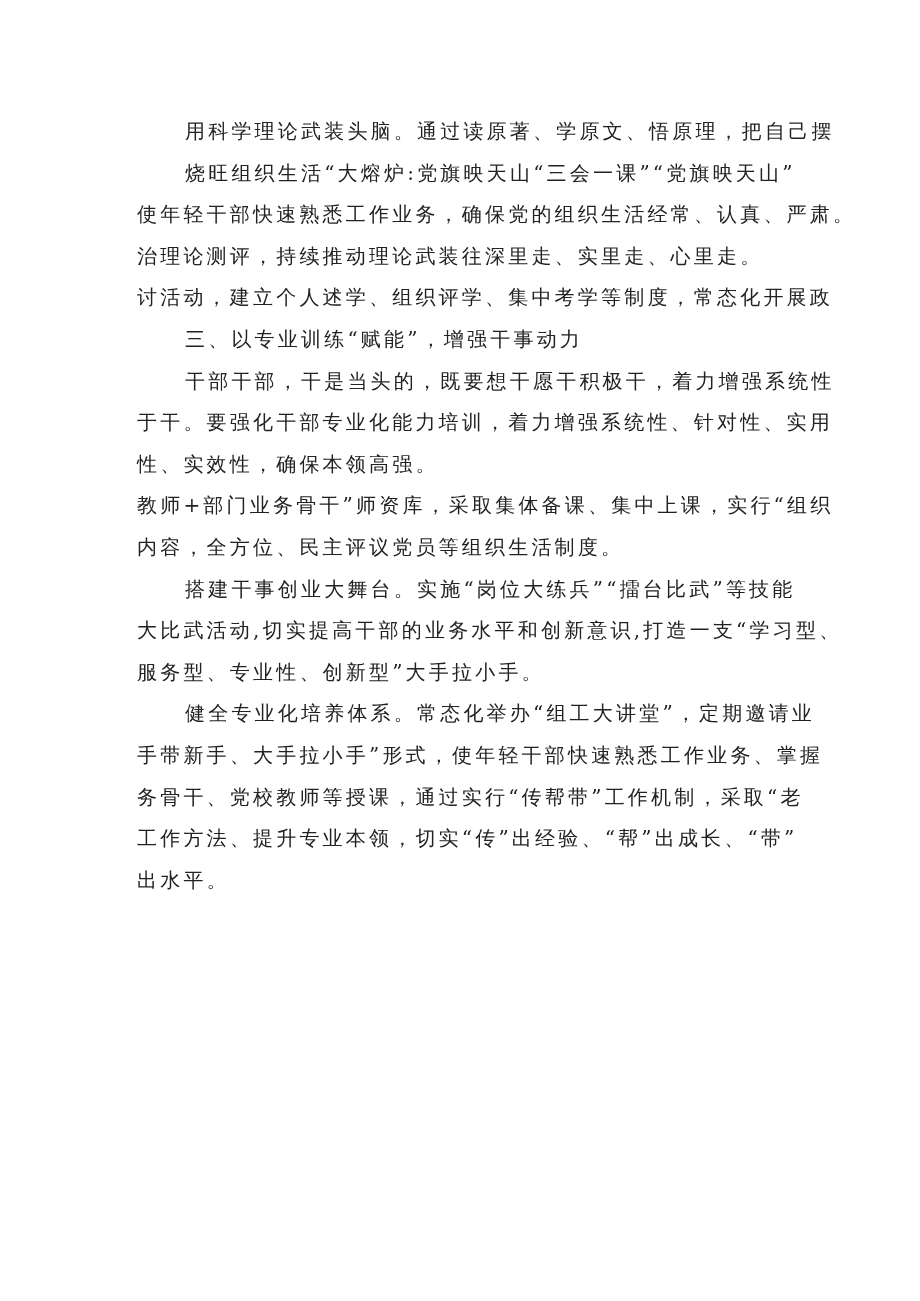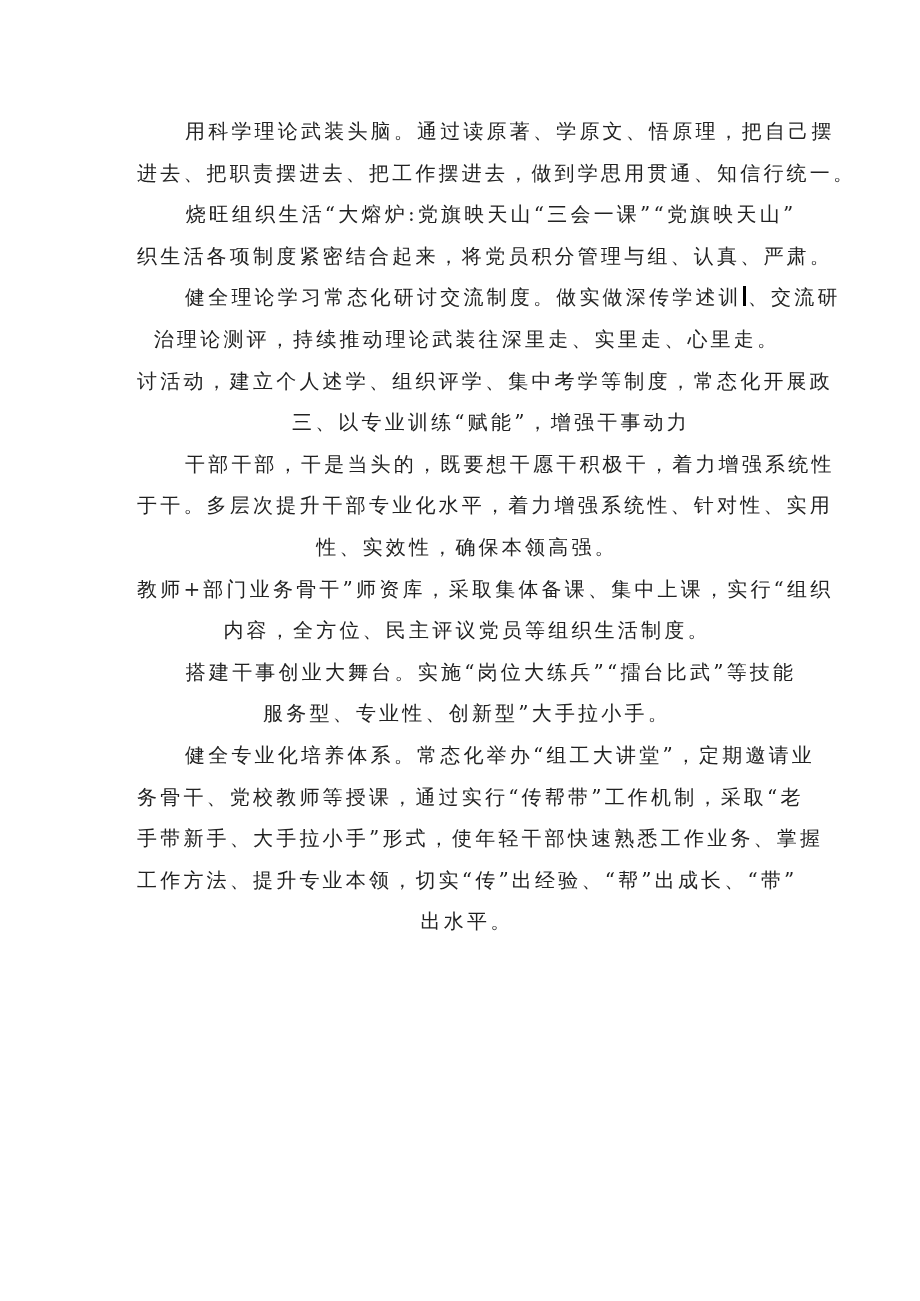--- a/index.html
+++ b/index.html
@@ -29,21 +29,20 @@
       top: 111px;
       width: 660px;
     }
     .line {
       height: 41.6px;
       line-height: 41.6px;
       font-size: 20px;
       letter-spacing: 3.2px;
       white-space: nowrap;
       color: #222;
-      text-align: center;
     }
     .line.indent {
       padding-left: 48px;
     }
     .big-num {
       font-family: "Liberation Sans", "DejaVu Sans", sans-serif;
       font-weight: bold;
       font-size: 27px;
       letter-spacing: 1px;
       color: #000;
@@ -57,41 +56,40 @@
       margin: 0 2px 0 1px;
     }
   </style>
 </head>
 <body>
 
 <div class="page">
   <div class="body-text">
 
     <div class="line indent">用科学理论武装头脑。通过读原著、学原文、悟原理，把自己摆</div>
-    <div class="line">进去、把职责摆进去、把工作摆进去，做到学思用贯通、知信行统一。</div>
 
     <div class="line indent">烧旺组织生活“大熔炉:党旗映天山“三会一课”“党旗映天山”</div>
-    <div class="line">织生活各项制度紧密结合起来，将党员积分管理与组、认真、严肃。</div>
+    <div class="line">使年轻干部快速熟悉工作业务，确保党的组织生活经常、认真、严肃。</div>
 
-    <div class="line indent"><span>健全理论学习常态化研讨交流制度。做实做深传学述训</span><span class="cursor-mark"></span><span>、交流研</span></div>
     <div class="line">治理论测评，持续推动理论武装往深里走、实里走、心里走。</div>
     <div class="line">讨活动，建立个人述学、组织评学、集中考学等制度，常态化开展政</div>
 
     <div class="line indent">三、以专业训练“赋能”，增强干事动力</div>
 
     <div class="line indent">干部干部，干是当头的，既要想干愿干积极干，着力增强系统性</div>
-    <div class="line">于干。多层次提升干部专业化水平，着力增强系统性、针对性、实用</div>
+    <div class="line">于干。要强化干部专业化能力培训，着力增强系统性、针对性、实用</div>
     <div class="line">性、实效性，确保本领高强。</div>
 
     <div class="line">教师+部门业务骨干”师资库，采取集体备课、集中上课，实行“组织</div>
     <div class="line">内容，全方位、民主评议党员等组织生活制度。</div>
 
     <div class="line indent">搭建干事创业大舞台。实施“岗位大练兵”“擂台比武”等技能</div>
+    <div class="line">大比武活动,切实提高干部的业务水平和创新意识,打造一支“学习型、</div>
     <div class="line">服务型、专业性、创新型”大手拉小手。</div>
 
     <div class="line indent">健全专业化培养体系。常态化举办“组工大讲堂”，定期邀请业</div>
+    <div class="line">手带新手、大手拉小手”形式，使年轻干部快速熟悉工作业务、掌握</div>
     <div class="line">务骨干、党校教师等授课，通过实行“传帮带”工作机制，采取“老</div>
-    <div class="line">手带新手、大手拉小手”形式，使年轻干部快速熟悉工作业务、掌握</div>
     <div class="line">工作方法、提升专业本领，切实“传”出经验、“帮”出成长、“带”</div>
     <div class="line">出水平。</div>
 
   </div>
 </div>
 
 </body></html>

